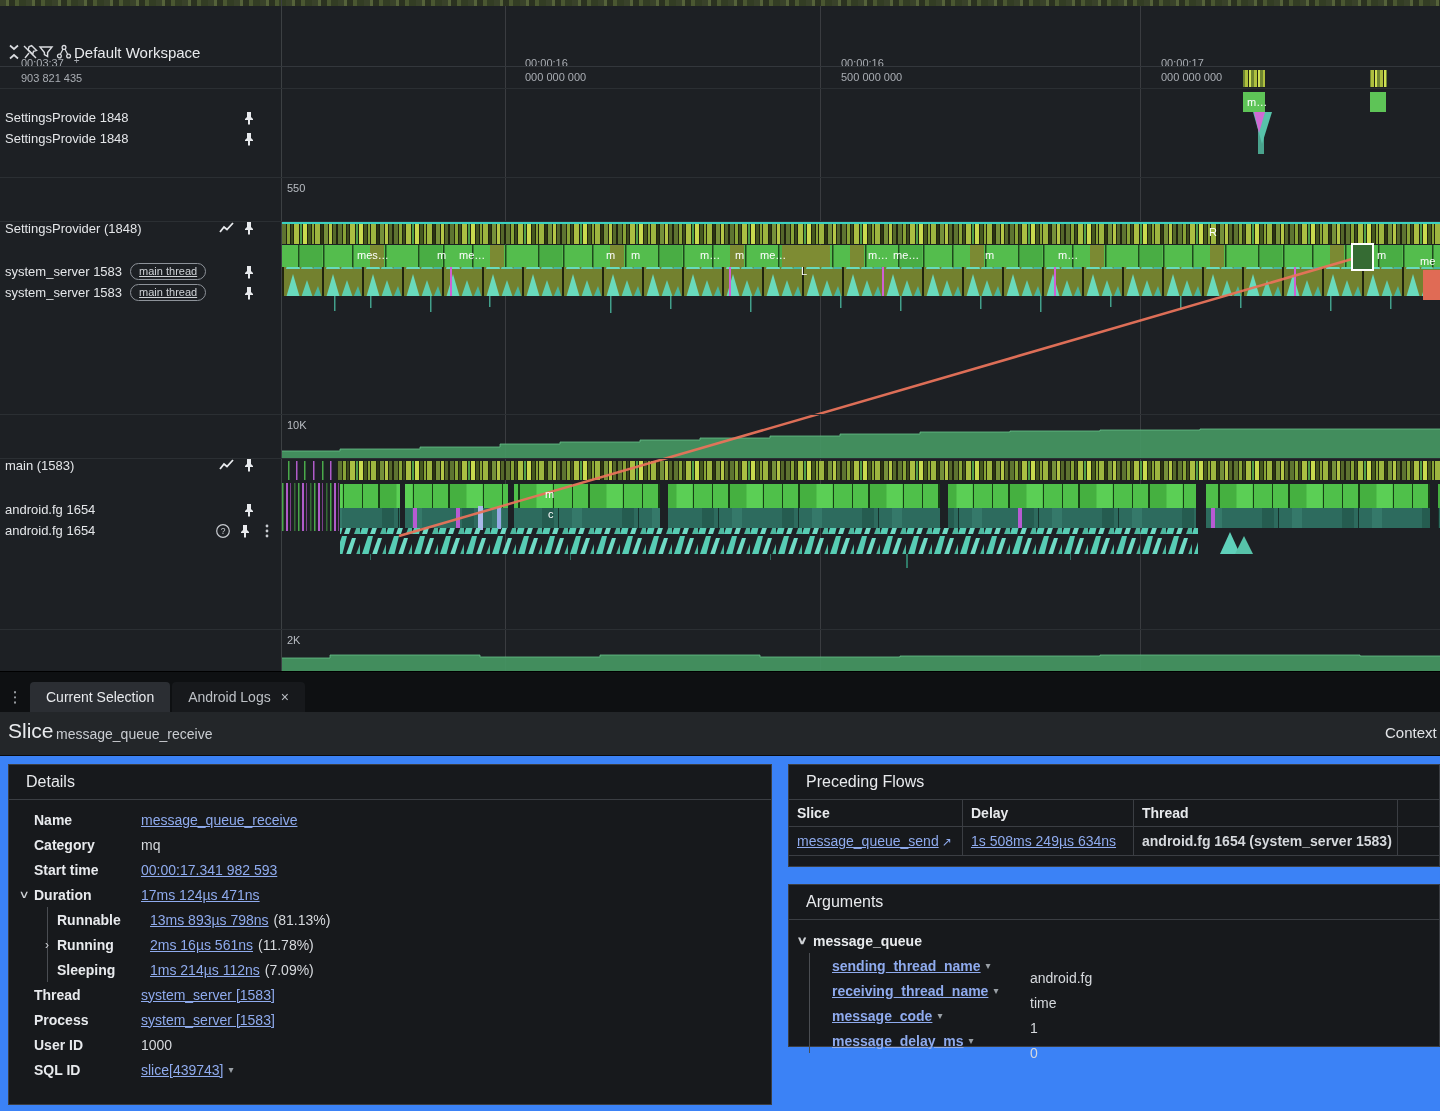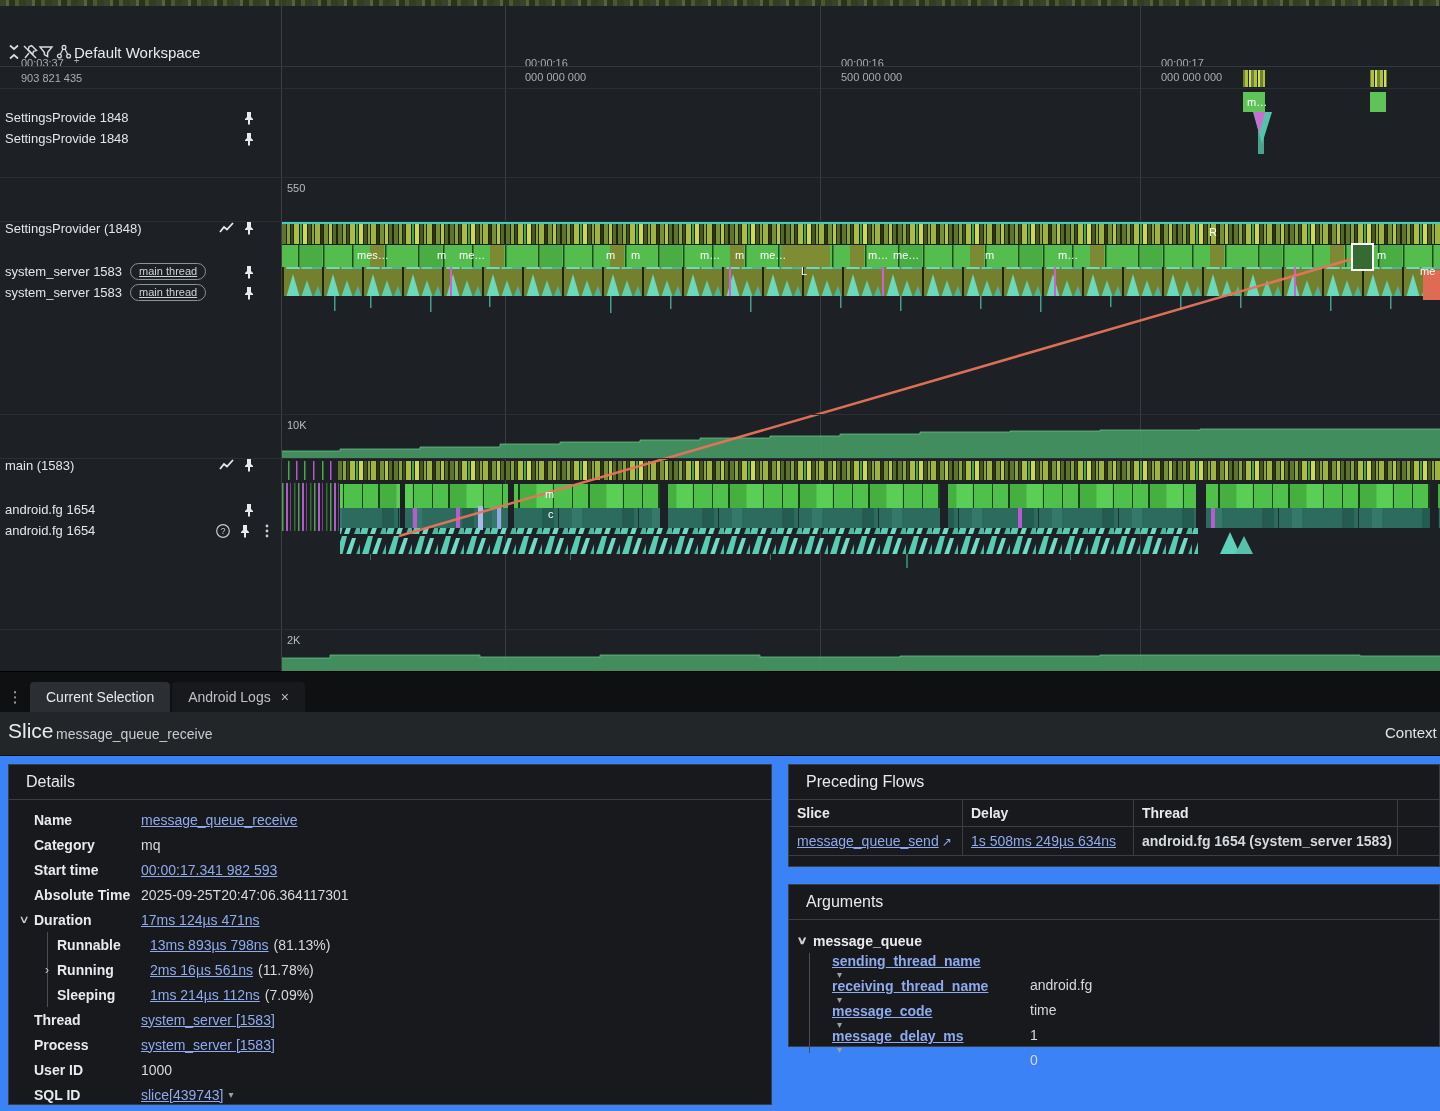--- a/index.html
+++ b/index.html
@@ -75,21 +75,21 @@
   .fc1{width:174px;}.fc2{width:171px;}.fc3{width:264px;font-weight:bold;}.fc4{flex:1;border-right:none;}
   .fhead .fcell{font-weight:bold;color:#e8eaed;padding-top:5px;padding-bottom:5px;}
   .flink{color:#8fabee;text-decoration:underline;}
   .fplain{color:#d6d9dd;}
   .ext{color:#8fabee;font-size:12px;margin-left:3px;text-decoration:none;display:inline-block;}
 
   .args{padding:8px 0 0 8px;font-size:14px;}
   .argroot{position:relative;height:25px;display:flex;align-items:center;font-weight:bold;color:#e8eaed;padding-left:16px;}
   .argroot .chev{left:1px;}
   .argtree{margin-left:12px;border-left:1px solid #4a4d52;}
-  .argrow{height:25px;display:flex;padding-left:22px;flex-direction:column;}
+  .argrow{height:25px;display:flex;align-items:center;padding-left:22px;}
   .argkey{font-weight:bold;color:#8fabee;text-decoration:underline;}
   .argval{position:absolute;left:220px;color:#d6d9dd;font-weight:normal;margin-top:24px;}
   .argrow{position:relative;}
 </style>
 </head>
 <body>
 
 <div id="app">
 
   <div class="minimap"></div>
@@ -396,21 +396,21 @@
       <span class="tl-label" style="left: 606px; top: 249px;">m</span>
       <span class="tl-label" style="left: 631px; top: 249px;">m</span>
       <span class="tl-label" style="left: 700px; top: 249px;">m…</span>
       <span class="tl-label" style="left: 735px; top: 249px;">m</span>
       <span class="tl-label" style="left: 760px; top: 249px;">me…</span>
       <span class="tl-label" style="left: 868px; top: 249px;">m…</span>
       <span class="tl-label" style="left: 893px; top: 249px;">me…</span>
       <span class="tl-label" style="left: 985px; top: 249px;">m</span>
       <span class="tl-label" style="left: 1058px; top: 249px;">m…</span>
       <span class="tl-label" style="left: 1377px; top: 249px;">m</span>
-      <span class="tl-label" style="left: 1420px; top: 265px;">me</span>
+      <span class="tl-label" style="left: 1420px; top: 255px;">me</span>
       <span class="tl-label" style="left: 1209px; top: 226px;">R</span>
       <span class="tl-label" style="left: 801px; top: 265px;">L</span>
       <span class="tl-label" style="left: 545px; top: 488px;">m</span>
       <span class="tl-label" style="left: 548px; top: 508px;">c</span>
     </div>
 
   <div class="bottom">
     <div class="tabbar">
       <div class="kebab">⋮</div>
       <div class="tab active">
@@ -436,24 +436,20 @@
               <a class="dlink">message_queue_receive</a>
             </div>
           <div class="drow">
               <span class="dlabel">Category</span>
               <span class="dval">mq</span>
             </div>
           <div class="drow">
               <span class="dlabel">Start time</span>
               <a class="dlink">00:00:17.341 982 593</a>
             </div>
-          <div class="drow">
-              <span class="dlabel">Absolute Time</span>
-              <span class="dval">2025-09-25T20:47:06.364117301</span>
-            </div>
           <div class="drow" style="position:relative">
             <span class="chev">∨</span>
             <span class="dlabel">Duration</span>
               <a class="dlink">17ms 124µs 471ns</a>
             </div>
           <div class="subgroup">
             <div class="drow">
                 <span class="dlabel">Runnable</span>
                 <a class="dlink">13ms 893µs 798ns</a>
                 <span class="pct">(81.13%)</span>

